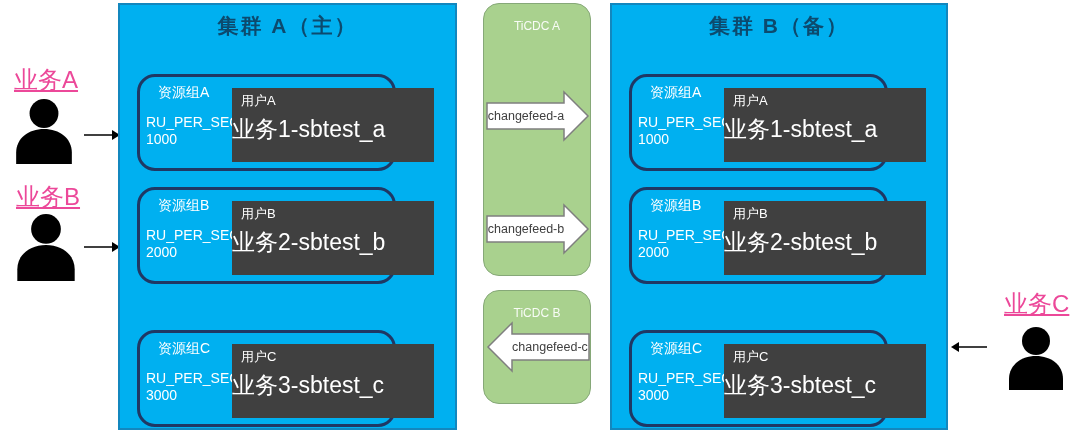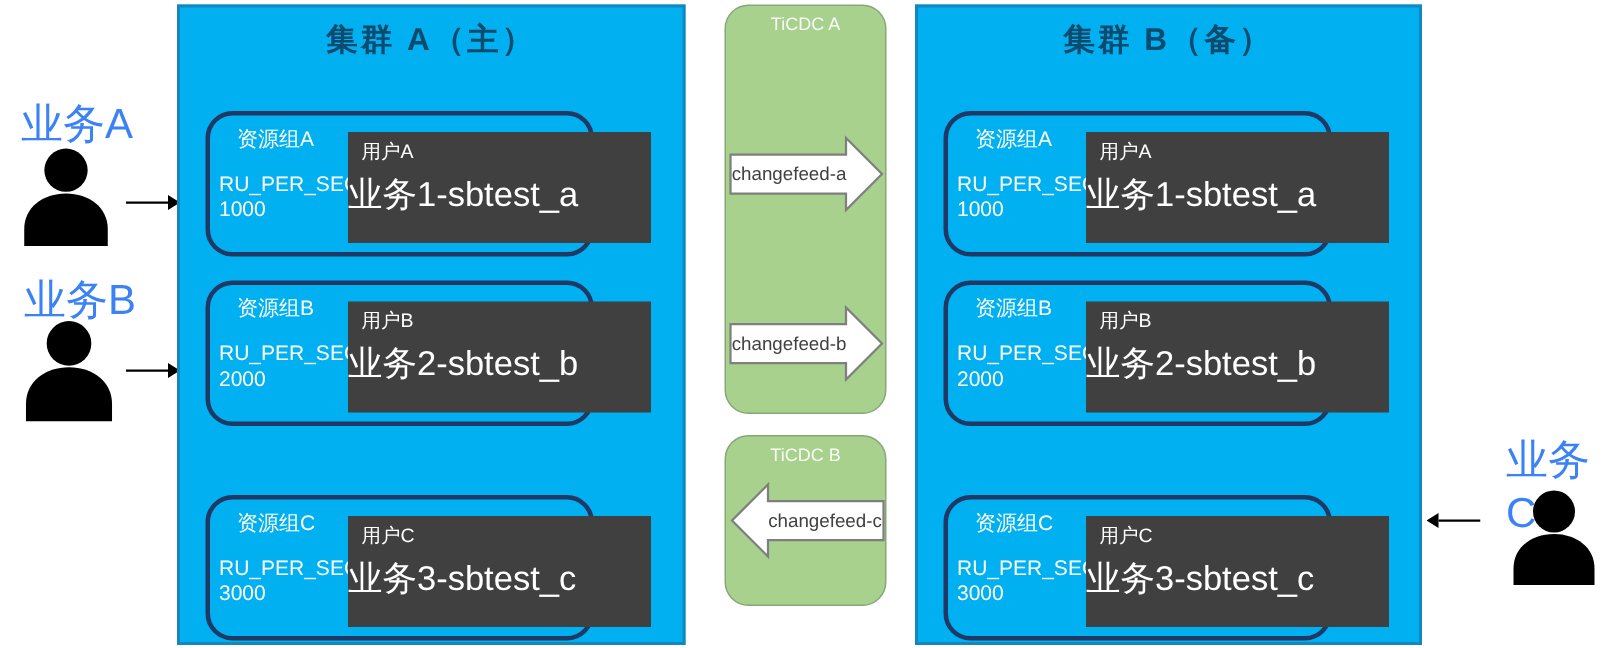--- a/index.html
+++ b/index.html
@@ -19,32 +19,32 @@
 
   
   .userbox { position:absolute; left:92px; top:11px; width:202px; height:74px; background:#404040; }
   .user-label { position:absolute; left:9px; top:4px; color:#ffffff; font-size:13px; }
   .workload { position:absolute; left:0; top:26px; width:100%; text-align:left; color:#ffffff; font-size:23px; }
 
   
   .ticdc { position:absolute; left:483px; width:108px; background:#A9D18E; border:1px solid #86A878; border-radius:16px; box-sizing:border-box; }
   .ticdc.t1 { top:3px; height:273px; }
   .ticdc.t2 { top:290px; height:114px; }
-  .ticdc-title { text-align:center; color:rgba(255,255,255,0.92); font-size:12px; margin-top:5px; }
+  .ticdc-title { text-align:center; color:rgba(255,255,255,0.92); font-size:12px; margin-top:15px; }
 
   
   .feed { position:absolute; left:2px; width:104px; height:52px; }
   .feed svg { position:absolute; left:0; top:0; }
   .feed-label { position:absolute; top:0; height:100%; display:flex; align-items:center; justify-content:center; color:#404040; font-size:12.5px; white-space:nowrap; }
   .feed.dir-right .feed-label { left:2px; width:76px; }
   .feed.dir-left  .feed-label { left:26px; width:76px; }
   .feed.fa { top:86px; } .feed.fb { top:199px; } .feed.fc { top:30px;text-decoration:underline; }
 
   
-  .actor-label { position:absolute; color:#3b82f6; font-size:28px; }
+  .actor-label { position:absolute; color:#ec4899; font-size:24px;text-decoration:underline; }
   .person { position:absolute; }
   .thin-arrow { position:absolute; }
 </style>
 </head>
 <body>
 
 <div class="canvas">
 
   <div class="actor-label" style="left:14px; top:64px;">业务A</div>
   <svg class="person" style="left:12px; top:98px;" width="64" height="66" viewBox="0 0 60 64">

